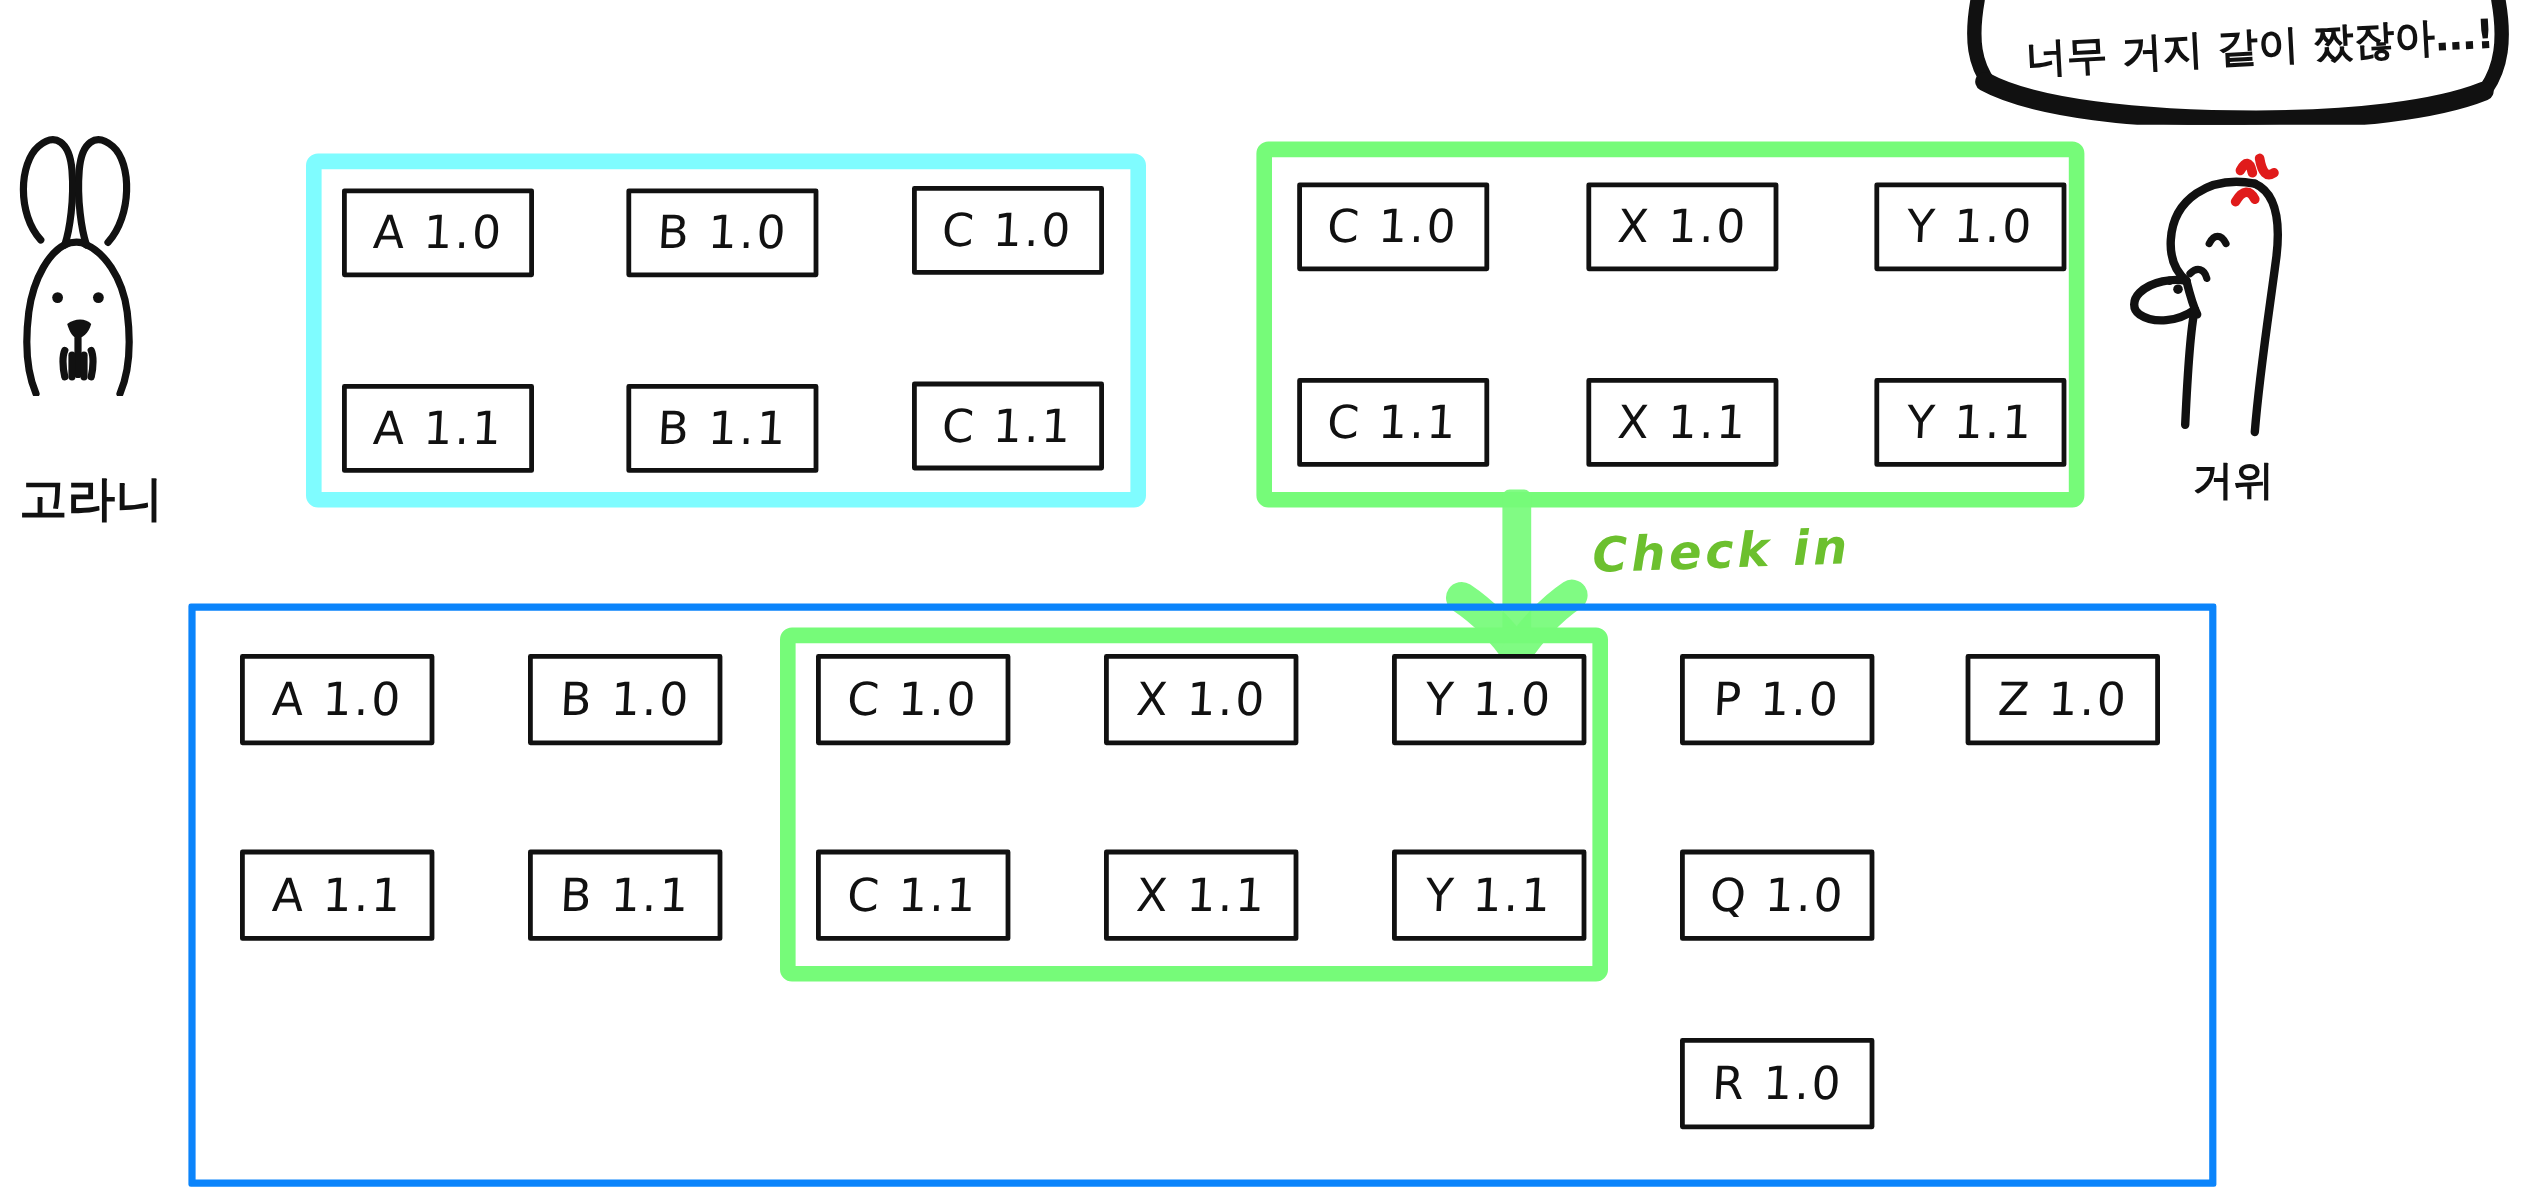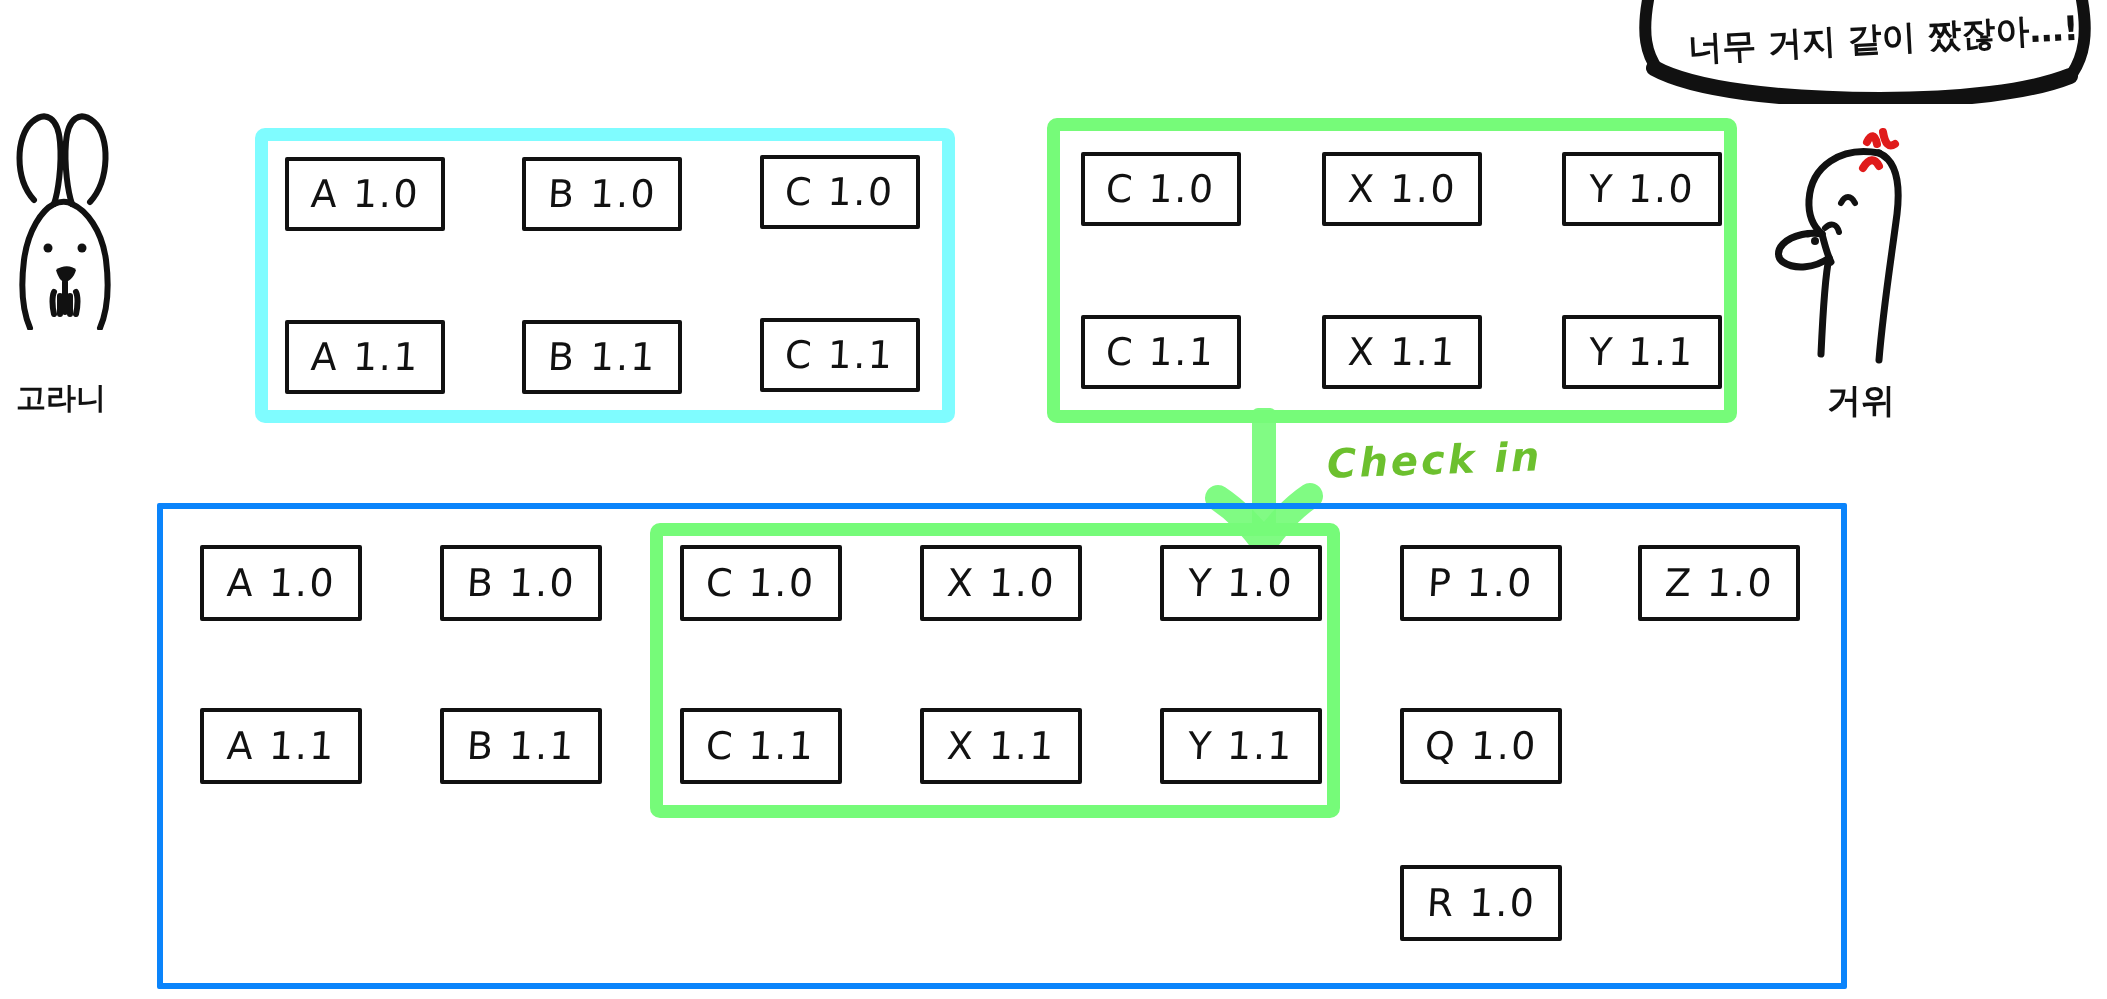--- a/index.html
+++ b/index.html
@@ -93,21 +93,21 @@
       <path d="M50,170 C56,165 66,165 70,170 C68,178 62,182 59,182 C55,182 52,177 50,170 Z" fill="#111111"></path>
       <g stroke="#111111" stroke-width="6" stroke-linecap="round" fill="none">
         <path d="M59,182 L59,212"></path>
         <path d="M48,192 C46,196 46,206 48,214"></path>
         <path d="M70,192 C72,196 72,206 70,214"></path>
         <path d="M54,196 L54,214"></path>
         <path d="M64,196 L64,214"></path>
       </g>
     </svg>
   </div>
-  <div class="label-han" style="left:16px;top:378px;font-size:30px;">고라니</div>
+  <div class="label-han" style="left:16px;top:388px;font-size:40px;">고라니</div>
 
   <div class="sketch" style="left:1775px;top:110px;width:200px;height:265px;">
     <svg width="200" height="265" viewBox="0 0 200 265">
       <g fill="none" stroke="#111111" stroke-width="7" stroke-linecap="round" stroke-linejoin="round">
         <path d="M104,43 C66,36 36,56 34,90 C33,108 40,118 47,124"></path>
         <path d="M104,43 C120,50 126,70 122,104 C116,150 108,200 104,250"></path>
         <path d="M47,124 C36,122 18,124 8,134 C2,140 2,148 8,152 C20,160 40,158 54,148"></path>
         <path d="M47,124 C50,136 52,144 56,152"></path>
         <path d="M54,148 C50,166 48,200 46,244"></path>
       </g>

